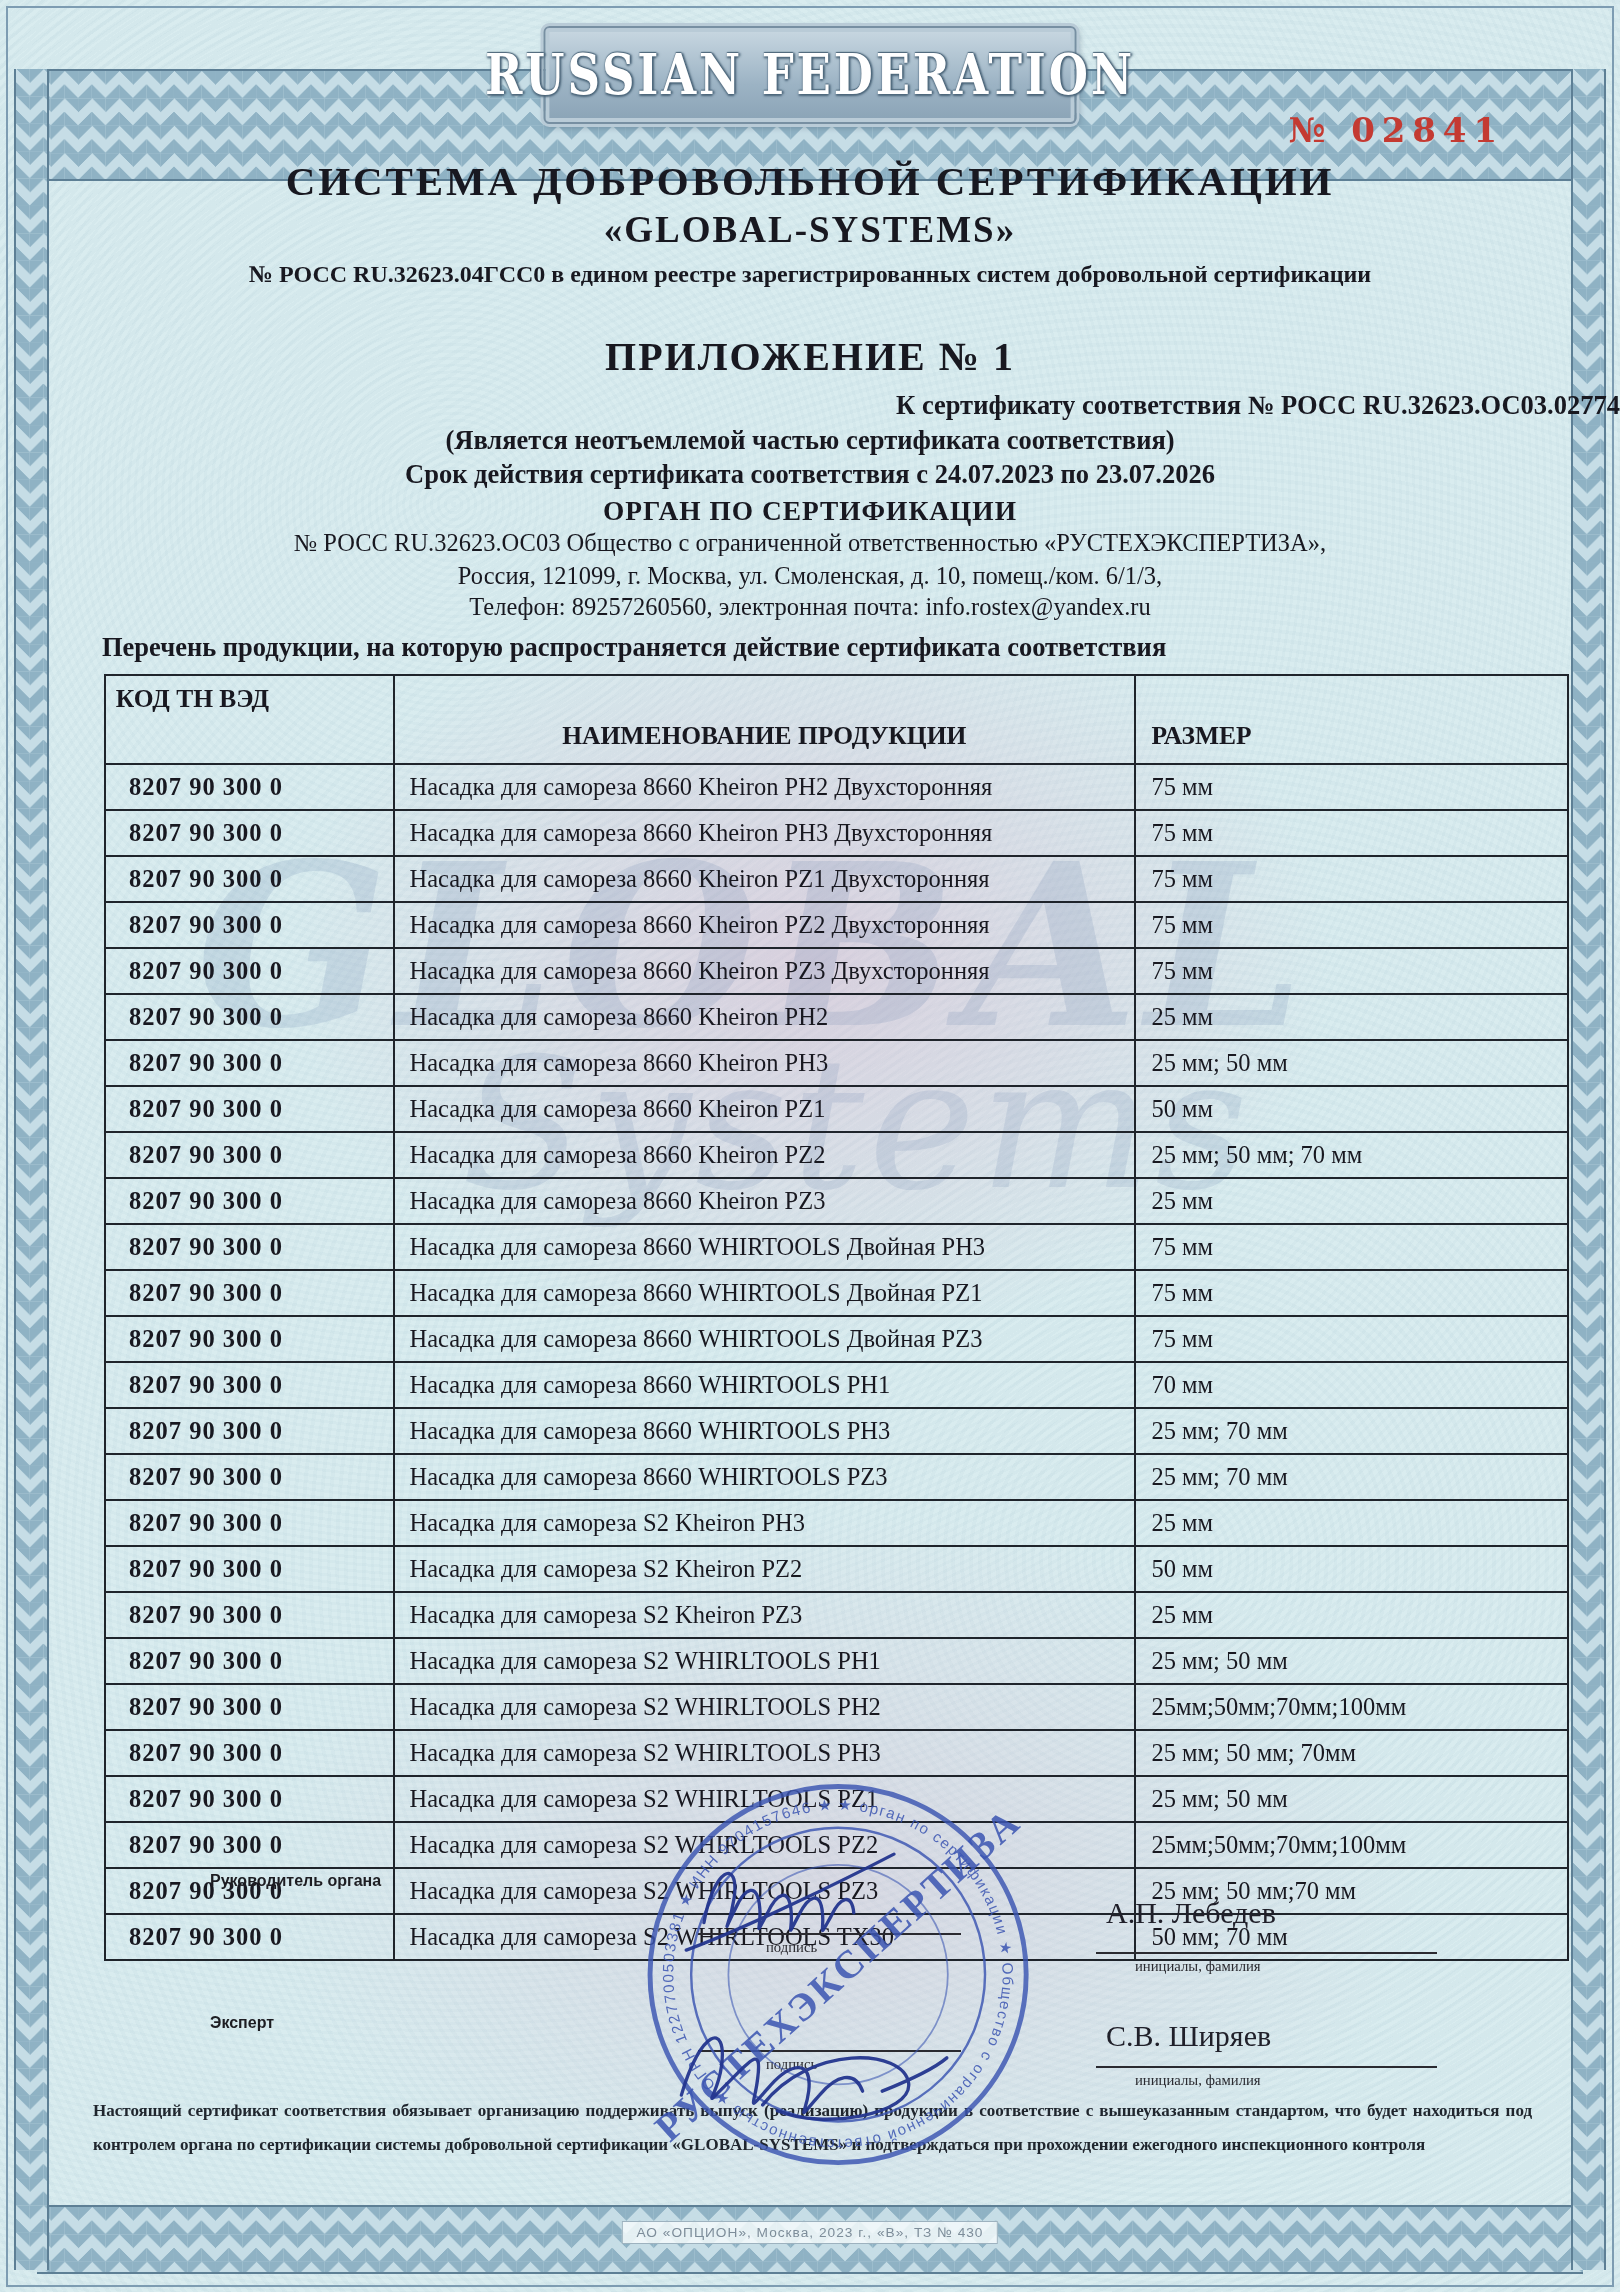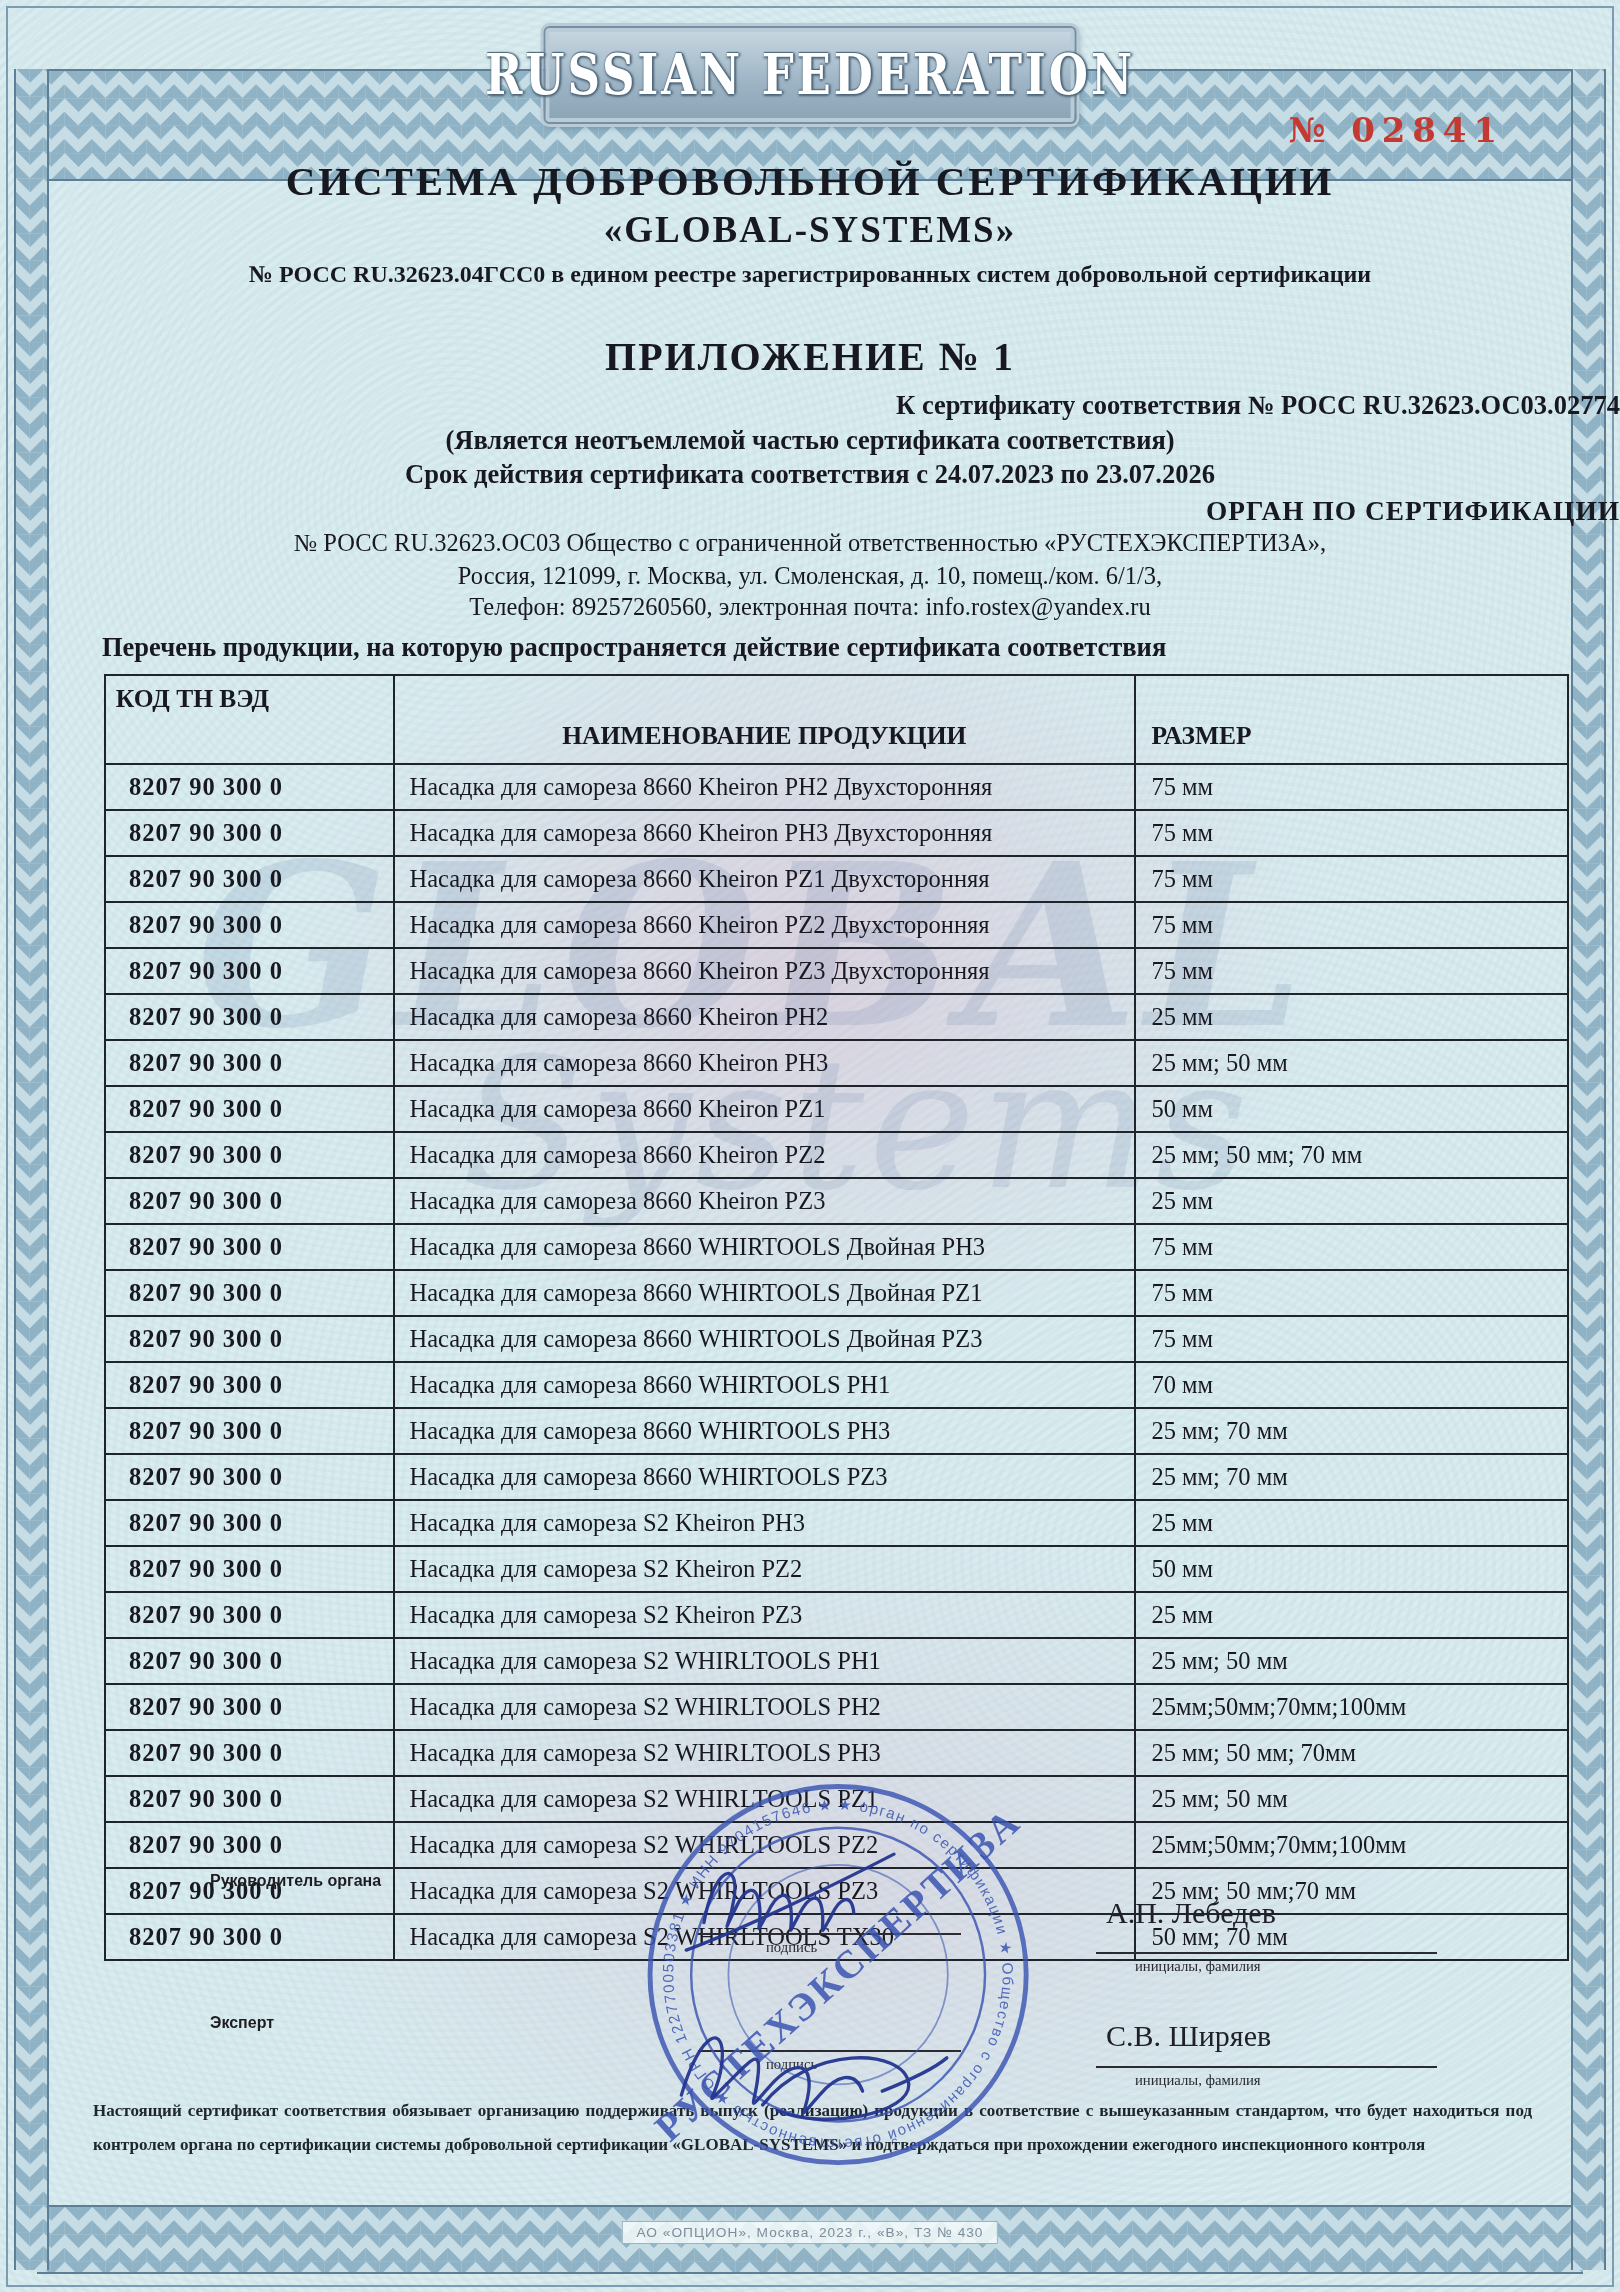--- a/index.html
+++ b/index.html
@@ -45,21 +45,21 @@
 
   .c{position:absolute;left:0;width:100%;text-align:center;z-index:3;}
   .t-system{top:157px;font-size:41px;font-weight:bold;letter-spacing:2.9px;}
   .t-global{top:208px;font-size:37px;font-weight:bold;letter-spacing:2px;}
   .t-registry{top:261px;font-size:24px;font-weight:bold;}
   .t-agency{top:288px;font-size:28px;font-weight:bold;}
   .t-annex{top:333px;font-size:40px;font-weight:bold;letter-spacing:2px;}
   .t-ref{top:390px;font-size:26.5px;font-weight:bold;text-align:right;}
   .t-note{top:425px;font-size:26.5px;font-weight:bold;}
   .t-valid{top:459px;font-size:26.5px;font-weight:bold;}
-  .t-organ{top:496px;font-size:27.4px;font-weight:bold;letter-spacing:1px;text-align:right;}
+  .t-organ{top:496px;font-size:27.4px;font-weight:bold;letter-spacing:1px;}
   .t-org1{top:529px;font-size:24.5px;}
   .t-org2{top:562px;font-size:24.5px;}
   .t-org3{top:593px;font-size:24.5px;}
 
   .t-caption{position:absolute;left:102px;top:632px;font-size:26.5px;font-weight:bold;z-index:3;}
 
   table.products{
     position:absolute;left:104px;top:674px;width:1360px;z-index:3;
     border-collapse:collapse;table-layout:fixed;
   }

